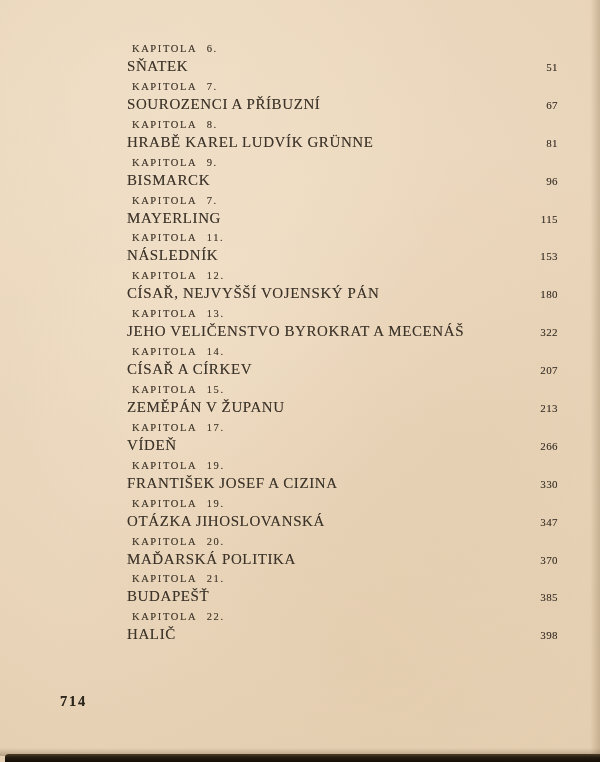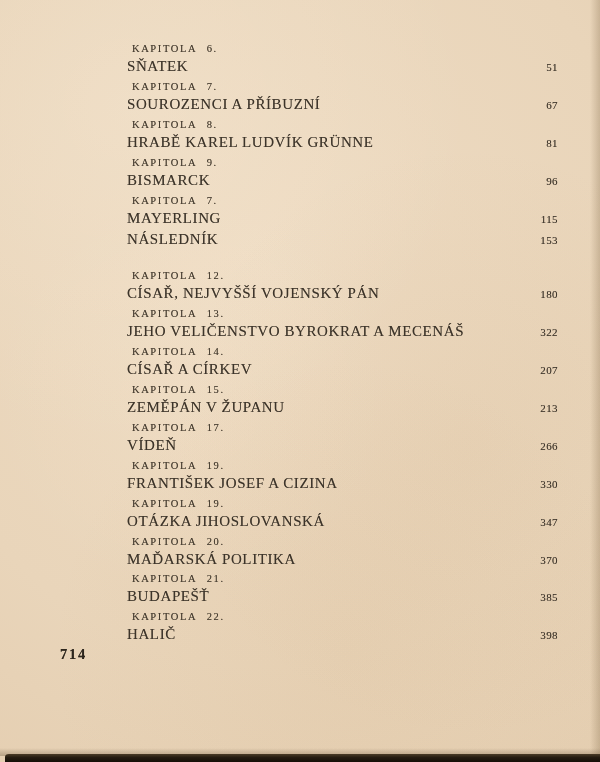--- a/index.html
+++ b/index.html
@@ -65,21 +65,21 @@
   .chapter-page-number {
     font-size: 11px;
     letter-spacing: 0.4px;
     color: #3c342a;
     text-shadow: 0 0 0.5px rgba(62,52,40,0.45);
   }
 
   .folio-number {
     position: absolute;
     left: 60px;
-    top: 646px;
+    top: 693px;
     font-size: 14.5px;
     font-weight: 700;
     letter-spacing: 1.8px;
     color: #2d261d;
     text-shadow: 0 0 0.6px rgba(45,38,29,0.6);
   }
 
   .scan-edge-right {
     position: absolute;
     top: 0;
@@ -151,20 +151,21 @@
 
   <div class="toc-entry">
     <div class="chapter-label">KAPITOLA 7.</div>
     <div class="chapter-title-row">
       <span class="chapter-title">MAYERLING</span>
       <span class="chapter-page-number">115</span>
     </div>
   </div>
 
   <div class="toc-entry">
+    <div class="chapter-label">KAPITOLA 11.</div>
     <div class="chapter-title-row">
       <span class="chapter-title">NÁSLEDNÍK</span>
       <span class="chapter-page-number">153</span>
     </div>
   </div>
 
   <div class="toc-entry">
     <div class="chapter-label">KAPITOLA 12.</div>
     <div class="chapter-title-row">
       <span class="chapter-title">CÍSAŘ, NEJVYŠŠÍ VOJENSKÝ PÁN</span>

